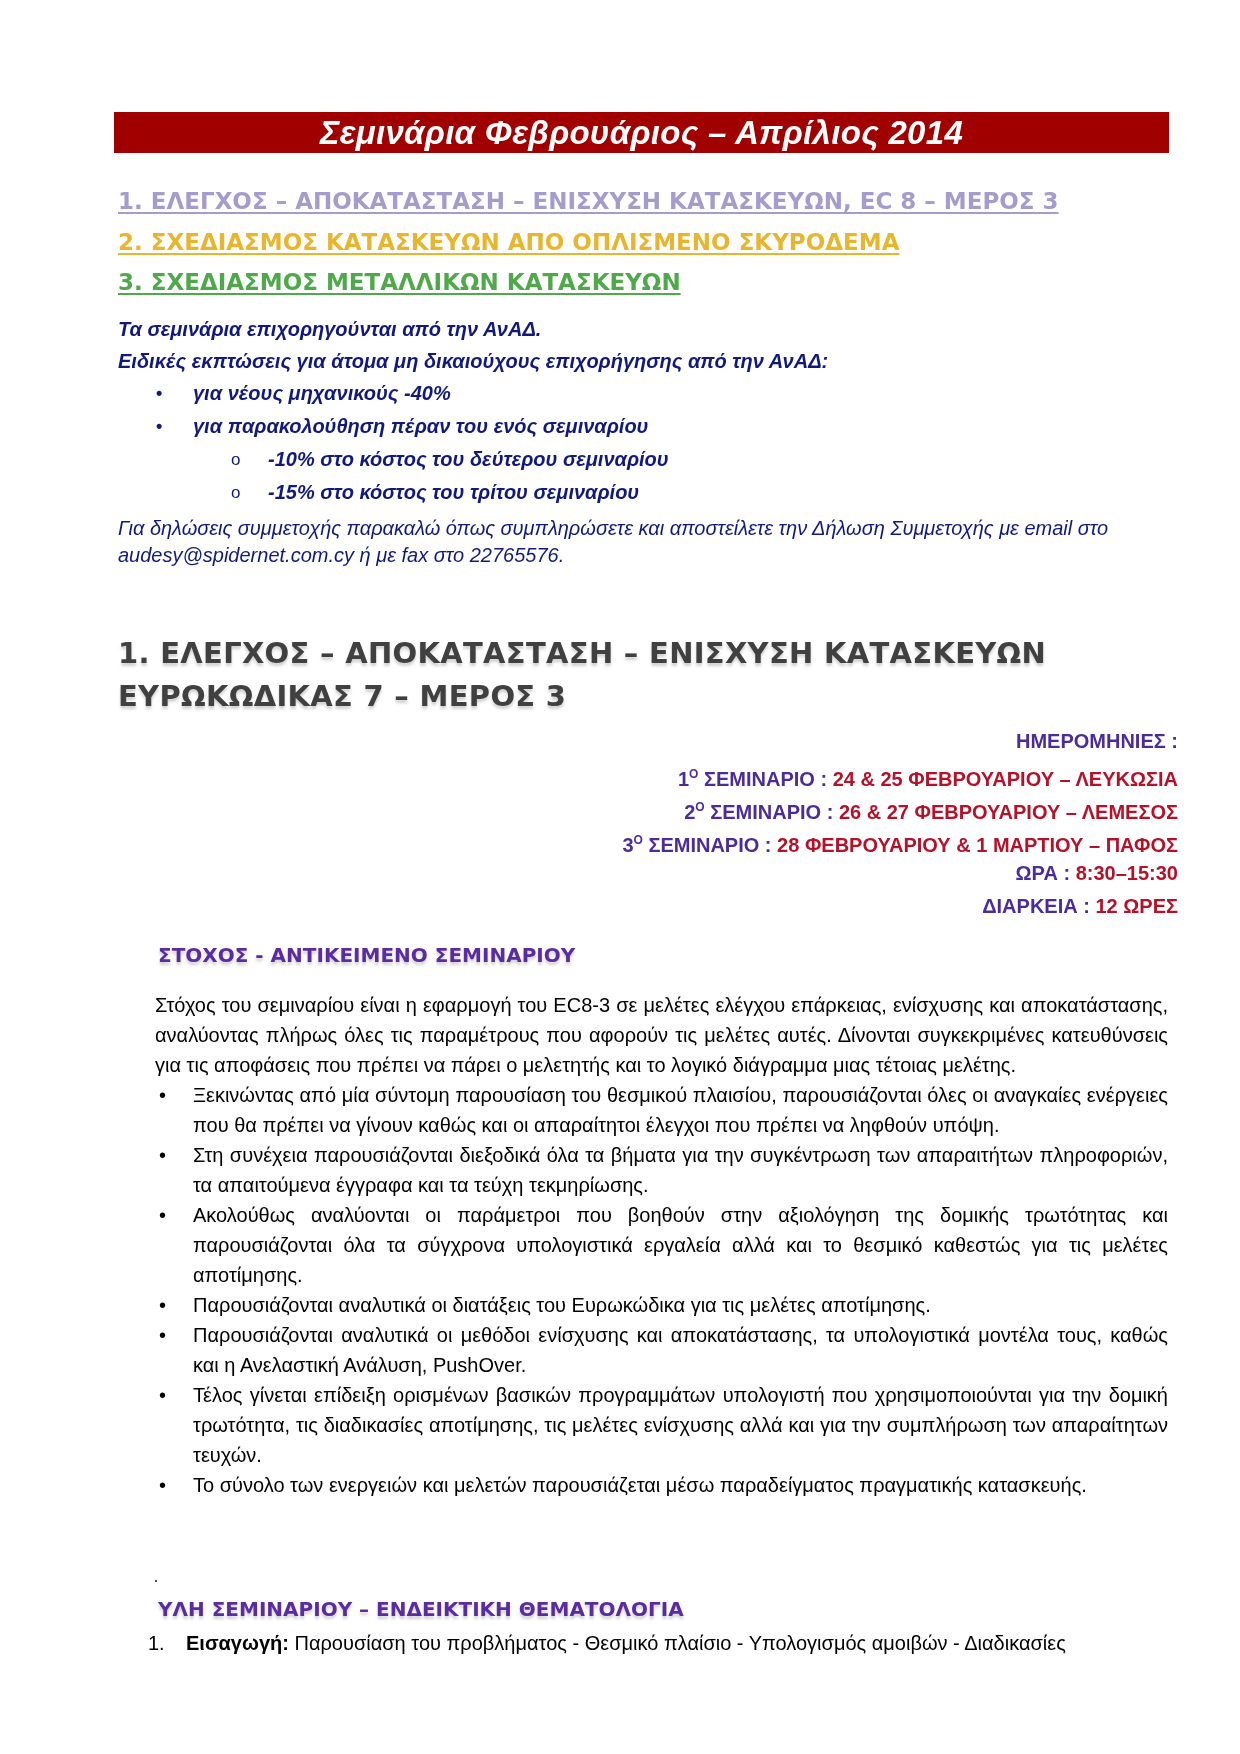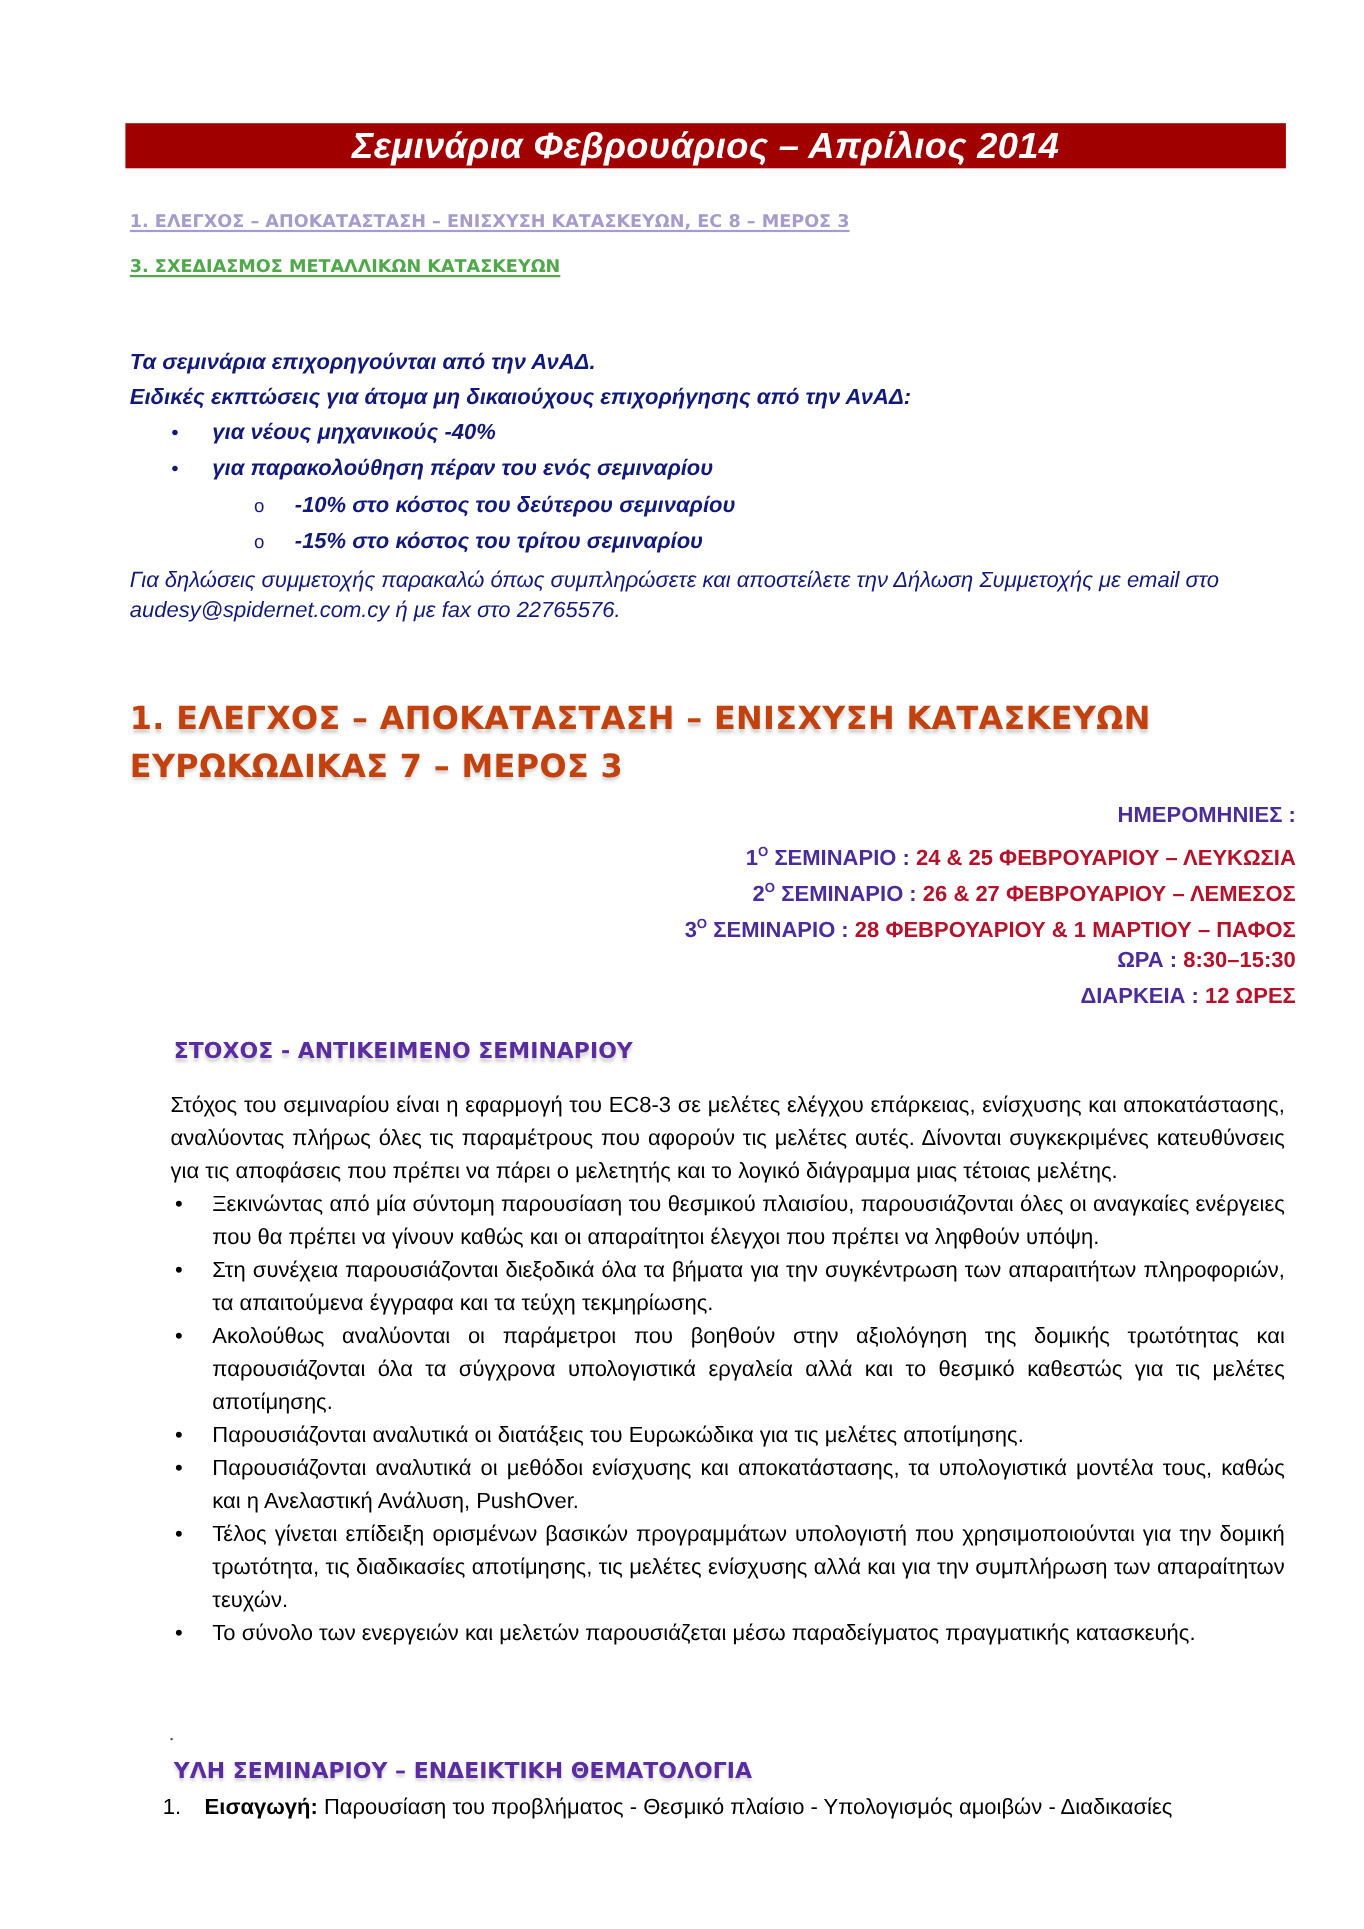--- a/index.html
+++ b/index.html
@@ -4,33 +4,33 @@
 <style>
   html, body { margin: 0; padding: 0; background: #ffffff; }
   body { width: 1240px; height: 1754px; position: relative; overflow: hidden; font-family: "Liberation Sans", sans-serif; }
   .page { position: absolute; left: 0; top: 0; width: 1240px; height: 1754px; }
 
   .banner { position: absolute; left: 114px; top: 112px; width: 1055px; height: 41px; background: #a10000;
             display: flex; align-items: center; justify-content: center; text-align: right; }
   .banner span { color: #ffffff; font-weight: bold; font-style: italic; font-size: 33px; letter-spacing: 0.3px; }
 
   .topics { position: absolute; left: 118px; top: 184px; width: 1050px; }
-  .topic { font-family: "DejaVu Sans", sans-serif; font-weight: bold; font-size: 16px; text-decoration: underline;
+  .topic { font-family: "DejaVu Sans", sans-serif; font-weight: bold; font-size: 23px; text-decoration: underline;
            text-decoration-thickness: 2px; text-underline-offset: 3px; height: 40.5px; line-height: 34px; white-space: nowrap; }
 
   .intro { position: absolute; left: 118px; top: 313px; width: 1060px; color: #111a7a; font-style: italic; font-weight: bold; font-size: 20px; }
   .intro .line { height: 32px; line-height: 32px; }
   .intro .b1 { position: relative; height: 33px; line-height: 33px; padding-left: 75px; }
   .intro .b1 .dot { position: absolute; left: 38px; top: 0; font-style: normal; font-size: 18px; }
   .intro .b2 { position: relative; height: 33px; line-height: 33px; padding-left: 150px; }
   .intro .b2 .circ { position: absolute; left: 113px; top: 0; font-style: normal; font-weight: normal; font-size: 17px; }
 
   .contact { position: absolute; left: 118px; top: 515px; width: 1060px; color: #111a7a; font-style: italic; font-size: 20px; line-height: 27px; }
 
-  .h1 { position: absolute; left: 118px; top: 632px; width: 1060px; color: #c2410c; font-family: "DejaVu Sans", sans-serif;
+  .h1 { position: absolute; left: 118px; top: 632px; width: 1060px; color: #404040; font-family: "DejaVu Sans", sans-serif;
         font-weight: bold; font-size: 29px; line-height: 43px;
         text-shadow: 0 3px 3px rgba(120,120,120,0.35); letter-spacing: 0.3px; }
 
   .meta { position: absolute; left: 118px; top: 726px; width: 1060px; font-weight: bold; font-size: 20px; text-align: right; }
   .meta .row { height: 33px; line-height: 30px; white-space: nowrap; }
   .meta .lbl { color: #4b2c9a; }
   .meta .val { color: #b5122a; }
   .meta .indent { padding-left: 176px; }
   .meta sup { font-size: 12px; vertical-align: 8px; }
 
@@ -53,20 +53,21 @@
 <body>
 
 <div class="page">
 
   <div class="banner">
     <span>Σεμινάρια Φεβρουάριος – Απρίλιος 2014</span>
   </div>
 
   <div class="topics">
     <div class="topic" style="color:#a59ccb">1. ΕΛΕΓΧΟΣ – ΑΠΟΚΑΤΑΣΤΑΣΗ – ΕΝΙΣΧΥΣΗ ΚΑΤΑΣΚΕΥΩΝ, EC 8 – ΜΕΡΟΣ 3</div>
+    <div class="topic" style="color:#e8b52e">2. ΣΧΕΔΙΑΣΜΟΣ ΚΑΤΑΣΚΕΥΩΝ ΑΠΟ ΟΠΛΙΣΜΕΝΟ ΣΚΥΡΟΔΕΜΑ</div>
     <div class="topic" style="color:#4fa84a">3. ΣΧΕΔΙΑΣΜΟΣ ΜΕΤΑΛΛΙΚΩΝ ΚΑΤΑΣΚΕΥΩΝ</div>
   </div>
 
   <div class="intro">
     <div class="line">Τα σεμινάρια επιχορηγούνται από την ΑνΑΔ.</div>
     <div class="line">Ειδικές εκπτώσεις για άτομα μη δικαιούχους επιχορήγησης από την ΑνΑΔ:</div>
     <div class="b1">
       <span class="dot">•</span>
       <span>για νέους μηχανικούς  -40%</span>
     </div>

